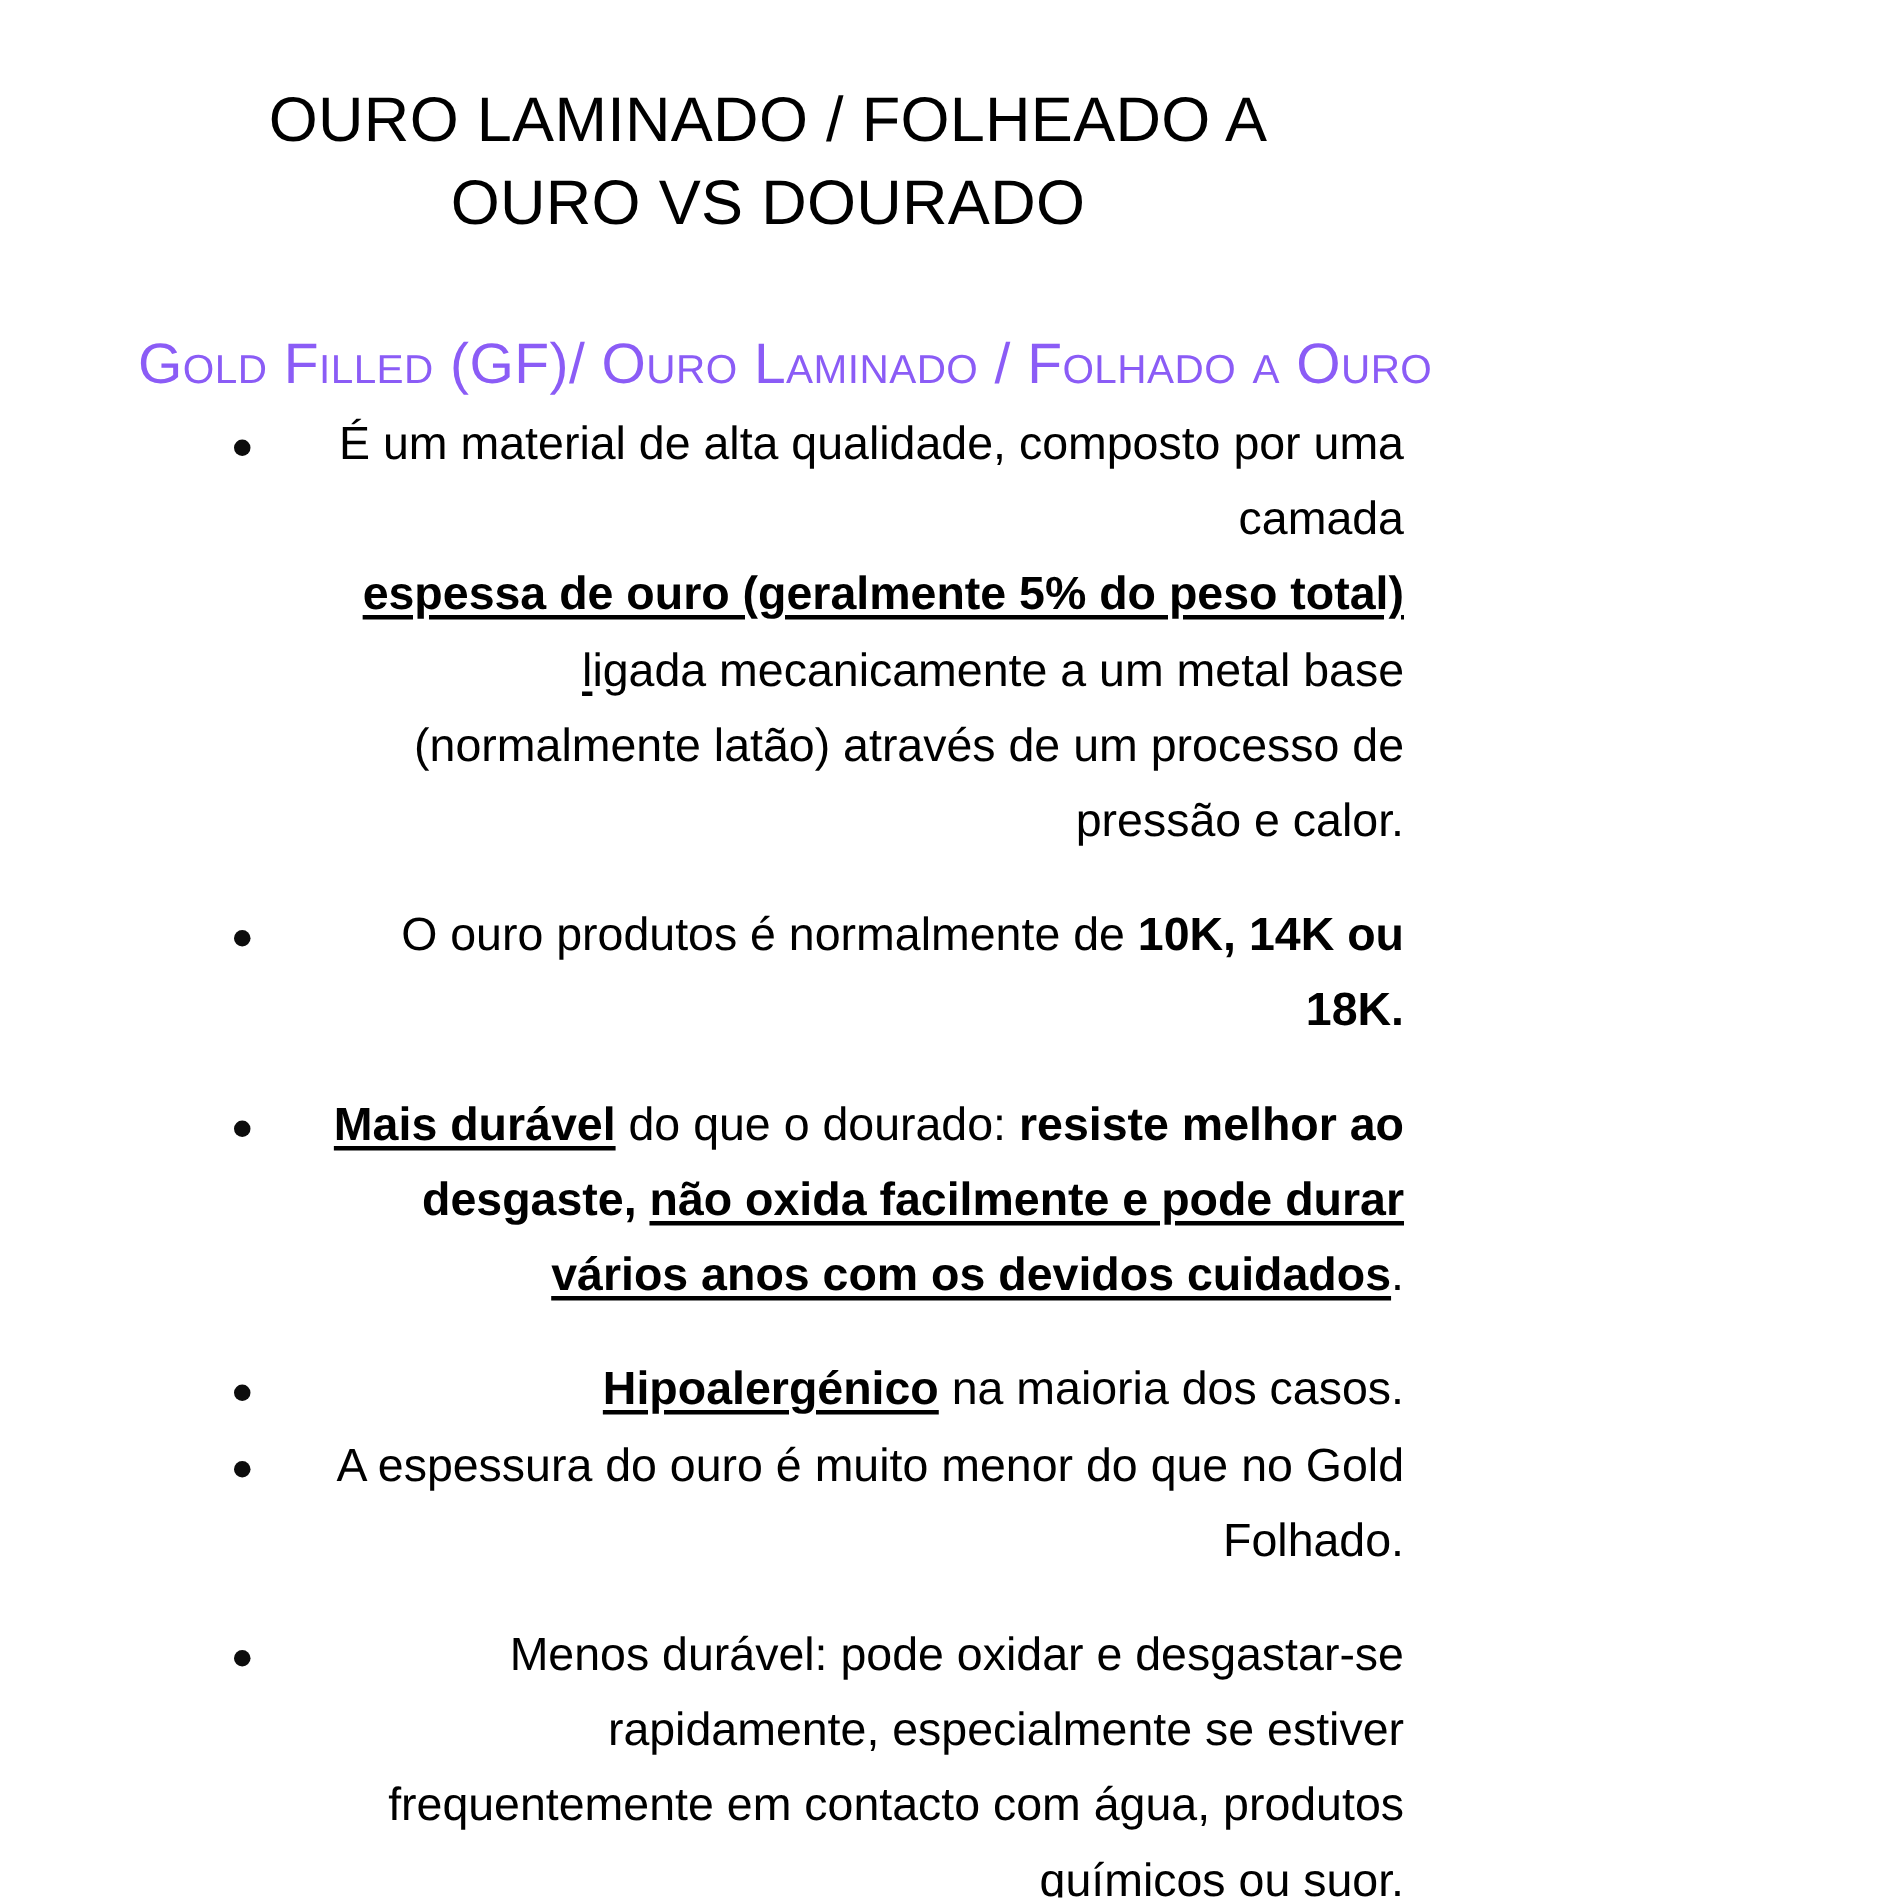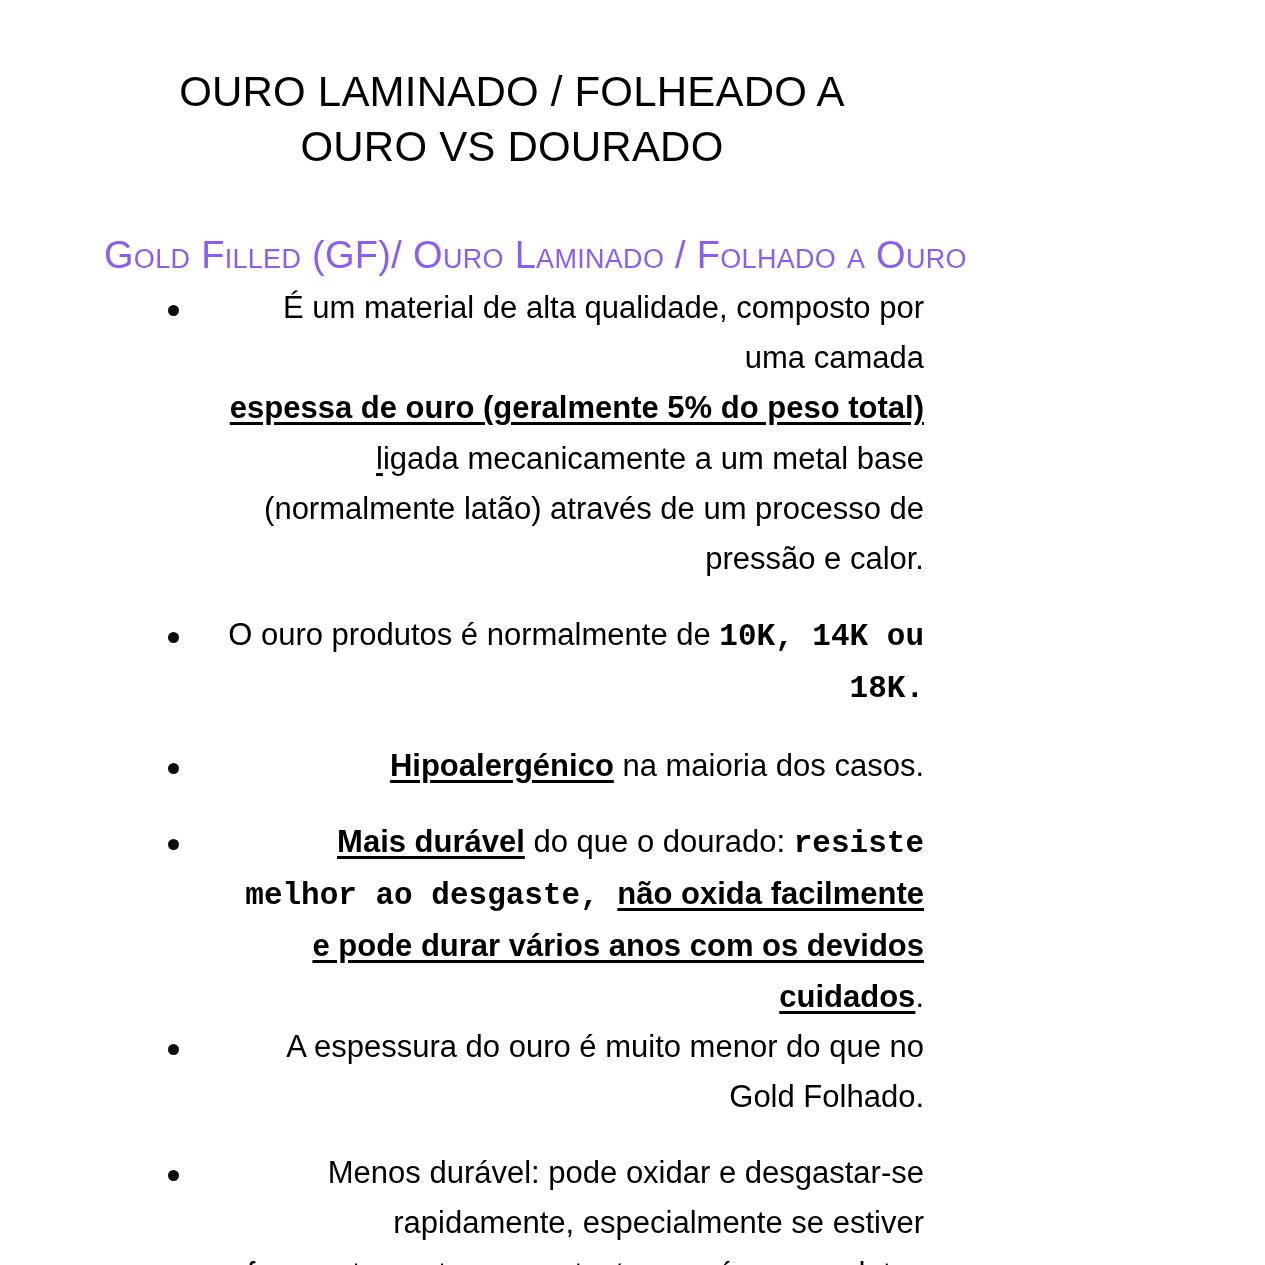--- a/index.html
+++ b/index.html
@@ -13,21 +13,21 @@
     font-family: "Liberation Sans", sans-serif;
     color: #000000;
     overflow: hidden;
   }
 
   .page {
     position: relative;
     width: 1024px;
     height: 1265px;
     box-sizing: border-box;
-    padding: 12px;
+    padding: 0;
   }
 
   
   .doc-title {
     margin: 0;
     padding: 52px 130px 0 130px;
     text-align: center;
     font-family: "Liberation Sans", sans-serif;
     font-weight: 400;
     font-size: 42px;
@@ -81,21 +81,21 @@
     position: absolute;
     left: 64px;
     top: 22px;
     width: 11px;
     height: 11px;
     border-radius: 50%;
     background: #0c0c0c;
   }
 
   
-  .b  { font-weight: 700; font-family: Liberation Mono, monospace; }
+  .b  { font-weight: 700; }
   .bu { font-weight: 700; text-decoration: underline; text-underline-offset: 4px; }
   .u  { text-decoration: underline; text-underline-offset: 4px; }
 
   
   .nb { white-space: nowrap; }
 </style>
 </head>
 <body>
 
 <div class="page">
@@ -112,25 +112,25 @@
 
       <li>
         <span><span>É um material de alta qualidade, composto por uma camada </span><span class="bu nb">espessa de ouro (geralmente 5% do peso total)</span><span class="u"> l</span><span>igada mecanicamente a um metal base (normalmente latão) através de um processo de pressão e calor.</span></span>
       </li>
 
       <li>
         <span><span>O ouro produtos é normalmente de </span><span class="b">10K, 14K ou 18K.</span></span>
       </li>
 
       <li>
-        <span><span class="bu">Hipoalergénico</span><span> na maioria dos casos.</span></span>
+        <span><span class="bu">Mais durável</span><span> do que o dourado: </span><span class="b">resiste melhor ao desgaste, </span><span class="bu">não oxida facilmente e pode durar vários anos com os devidos cuidados</span><span>.</span></span>
       </li>
 
       <li>
-        <span><span class="bu">Mais durável</span><span> do que o dourado: </span><span class="b">resiste melhor ao desgaste, </span><span class="bu">não oxida facilmente e pode durar vários anos com os devidos cuidados</span><span>.</span></span>
+        <span><span class="bu">Hipoalergénico</span><span> na maioria dos casos.</span></span>
       </li>
 
     </ul>
 
 
     <ul class="bullets">
 
 
       <li>
         <span><span>A espessura do ouro é muito menor do que no Gold Folhado.</span></span>

